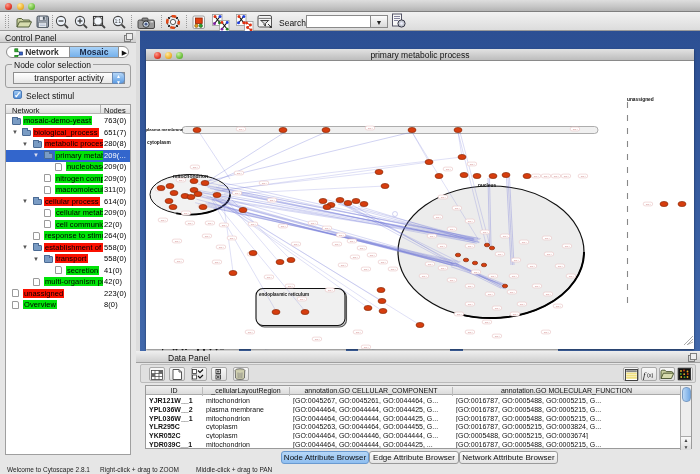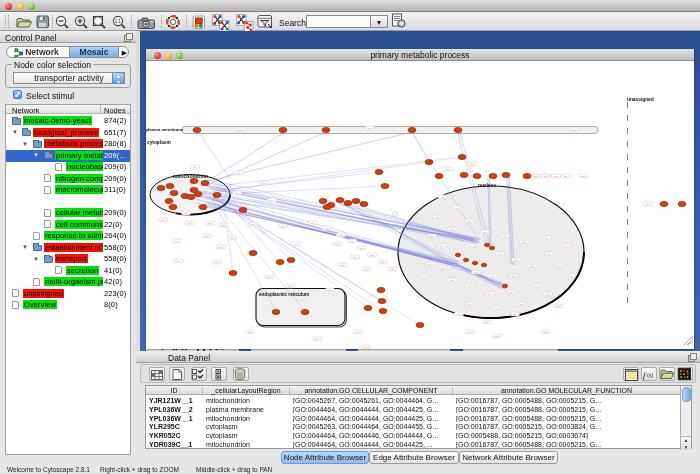--- a/index.html
+++ b/index.html
@@ -207,21 +207,21 @@
   <div class="abs" id="chklbl">Select stimul</div>
   <div class="abs" id="treewrap">
     <div id="treehdr">
         <span class="c1">Network</span>
         <span class="dv"></span>
         <span class="c2">Nodes</span>
       </div>
 <div class="trow" style="top:10.5px">
         <span class="fold" style="left:6px"></span>
         <span class="lab gbg" style="left:17px;max-width:80px;overflow:hidden;display:inline-block">mosaic-demo-yeast</span>
-        <span class="cnt" style="color:#000">874(2)</span>
+        <span class="cnt" style="color:#000">763(0)</span>
       </div>
 <div class="trow" style="top:22.0px">
         <span class="tri" style="left:6px">▼</span>
         <span class="fold" style="left:16px"></span>
         <span class="lab rbg" style="left:27px;max-width:70px;overflow:hidden;display:inline-block">biological_process</span>
         <span class="cnt" style="color:#000">651(7)</span>
       </div>
 <div class="trow" style="top:33.5px">
         <span class="tri" style="left:16px">▼</span>
         <span class="fold" style="left:27px"></span>
@@ -241,20 +241,26 @@
       </div>
 <div class="trow" style="top:68.0px">
         <span class="file" style="left:38px"></span>
         <span class="lab gbg" style="left:49px;max-width:48px;overflow:hidden;display:inline-block">nitrogen compo</span>
         <span class="cnt" style="color:#000">209(0)</span>
       </div>
 <div class="trow" style="top:79.5px">
         <span class="file" style="left:38px"></span>
         <span class="lab gbg" style="left:49px;max-width:48px;overflow:hidden;display:inline-block">macromolecule</span>
         <span class="cnt" style="color:#000">311(0)</span>
+      </div>
+<div class="trow" style="top:91.0px">
+        <span class="tri" style="left:16px">▼</span>
+        <span class="fold" style="left:27px"></span>
+        <span class="lab rbg" style="left:38px;max-width:59px;overflow:hidden;display:inline-block">cellular process</span>
+        <span class="cnt" style="color:#000">614(0)</span>
       </div>
 <div class="trow" style="top:102.5px">
         <span class="file" style="left:38px"></span>
         <span class="lab gbg" style="left:49px;max-width:48px;overflow:hidden;display:inline-block">cellular metabo</span>
         <span class="cnt" style="color:#000">209(0)</span>
       </div>
 <div class="trow" style="top:114.0px">
         <span class="file" style="left:38px"></span>
         <span class="lab gbg" style="left:49px;max-width:48px;overflow:hidden;display:inline-block">cell communicat</span>
         <span class="cnt" style="color:#000">22(0)</span>

